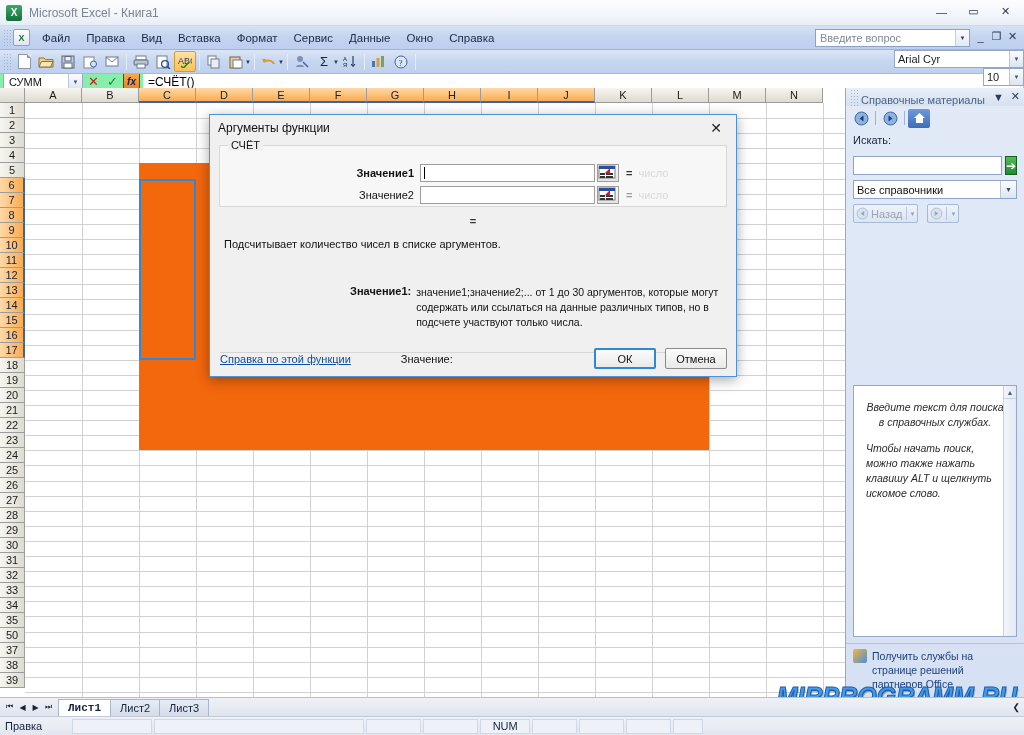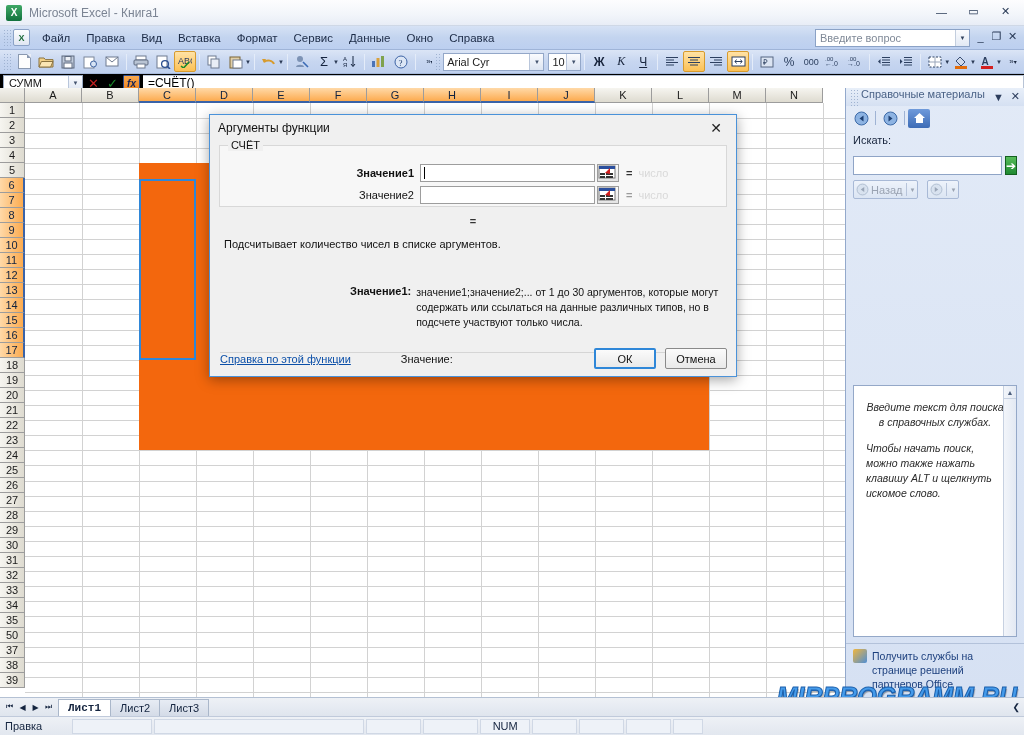--- a/index.html
+++ b/index.html
@@ -92,38 +92,38 @@
   .doc-ic { width:13px;height:15px;background:#fdfdfd;border:1px solid #8a99b0;
             position:relative;}
   .doc-ic:after{content:"";position:absolute;right:-1px;top:-1px;border-width:0 4px 4px 0;
             border-style:solid;border-color:#8a99b0 #e9eef7;}
   .caret { font-size:6px; color:#2b3a55; margin-left:-2px; }
 
   #fmtbar {
     height: 24px;
     background: linear-gradient(#dbe5f6,#c7d6f0 50%,#bfd0ee);
     border-bottom:1px solid #a6b9da;
-    display:flex; align-items:center;
-    position:absolute; left:432px; top:50px; right:0;
+    display:flex; align-items:flex-end;
+    position:absolute; left:420px; top:50px; right:0;flex-direction:column;
   }
   .combo { height:18px; background:#fff; border:1px solid #93a7c8;
            display:flex;align-items:center; font-size:11px; color:#222;
            padding-left:3px; }
   .combo .arrow { margin-left:auto; width:14px; height:16px;
       background:linear-gradient(#fafbfe,#dde5f2); border-left:1px solid #b9c6db;
       display:flex;align-items:center;justify-content:center; font-size:6px; color:#44546f;}
   .fbtn { width:22px;height:21px;display:flex;align-items:center;justify-content:center;
           font-size:12px;color:#17243c; flex:0 0 auto;}
   .fbtn.active{background:linear-gradient(#ffe2a5,#fcc155);border:1px solid #d79b2e;border-radius:2px;}
 
   
   #formulabar {
-    height: 19px; background:#000000;
-    border-bottom:1px solid #701a75;
-    display:flex; align-items:center;
+    height: 19px; background:#86efac;
+    border-bottom:3px solid #701a75;
+    display:flex; align-items:flex-end;
   }
   #namebox { width:80px; height:17px; margin-left:3px; background:#fff;
              border:1px solid #9aaac3; display:flex;align-items:center;
              font-size:11px; padding-left:5px; color:#111; }
   #namebox .nb-arrow{ margin-left:auto; width:14px;height:15px;
       background:linear-gradient(#fafbfe,#dde5f2);border-left:1px solid #b9c6db;
       display:flex;align-items:center;justify-content:center;font-size:6px;color:#44546f;}
   .fmbtn{ width:17px;height:17px;display:flex;align-items:center;justify-content:center;
           font-size:13px; margin-left:2px; }
   #fx { background:linear-gradient(#f8a94f,#ef7f19); border:1px solid #2c4b8f;
@@ -161,21 +161,21 @@
   #fillregion { position:absolute; background:#f3670d; }
   #selbox { position:absolute; border:2px solid #2f87d8; }
 
   
   #taskpane {
     position:absolute; right:0; top:88px; width:179px; bottom:38px;
     background:linear-gradient(#e2eaf7,#d6e1f3);
     border-left:1px solid #93a9cc;
     display:flex; flex-direction:column;
   }
-  #tp-head { height:18px; display:flex; align-items:flex-start;
+  #tp-head { height:18px; display:flex; align-items:flex-end;
              background:linear-gradient(#e8eff9,#d5e0f2);
              padding-left:15px; position:relative; }
   #tp-head .tp-title { font-size:11px; color:#4f6party; color:#4a6286; }
   #tp-head .tp-ctl { position:absolute; display:flex; align-items:center; right:4px; top:2px; }
   #tp-head .tp-ctl span { margin-left:7px; font-size:11px; color:#2c3d5c; }
   #tp-nav { height:24px; display:flex; align-items:center; padding-left:4px; }
   .navbtn { width:22px;height:19px; display:flex;align-items:center;justify-content:center;
             font-size:12px; }
   .navbtn.home { background:linear-gradient(#6f9adb,#3d6cb6); border-radius:2px; color:#fff;}
   .navsep { width:1px;height:14px;background:#9fb3d4;margin:0 3px;}
@@ -700,20 +700,24 @@
           <path d="M6.5 1L12 6H10v5H3V6H1z" fill="#fff"></path>
         </svg>
     </div>
   </div>
   <div id="tp-body">
     <div class="tp-label">Искать:</div>
     <div class="tp-searchrow">
       <input value="" style="">
       <div class="tp-go">➔</div>
     </div>
+    <div class="tp-select">
+      <span>Все справочники</span>
+      <span class="arrow">▼</span>
+    </div>
     <div class="tp-btnrow">
       <div class="tp-splitbtn">
         <svg width="13" height="13" viewBox="0 0 15 15">
             <circle cx="7.5" cy="7.5" r="6.3" fill="#d8e2ef" stroke="#a9b8cc"></circle>
             <path d="M9.5 4.5L5.5 7.5l4 3z" fill="#9aa6b8"></path>
           </svg>
         <span style="margin-left:2px;">Назад</span>
         <span class="dvd"></span>
         <span style="font-size:6px;">▼</span>
       </div>

